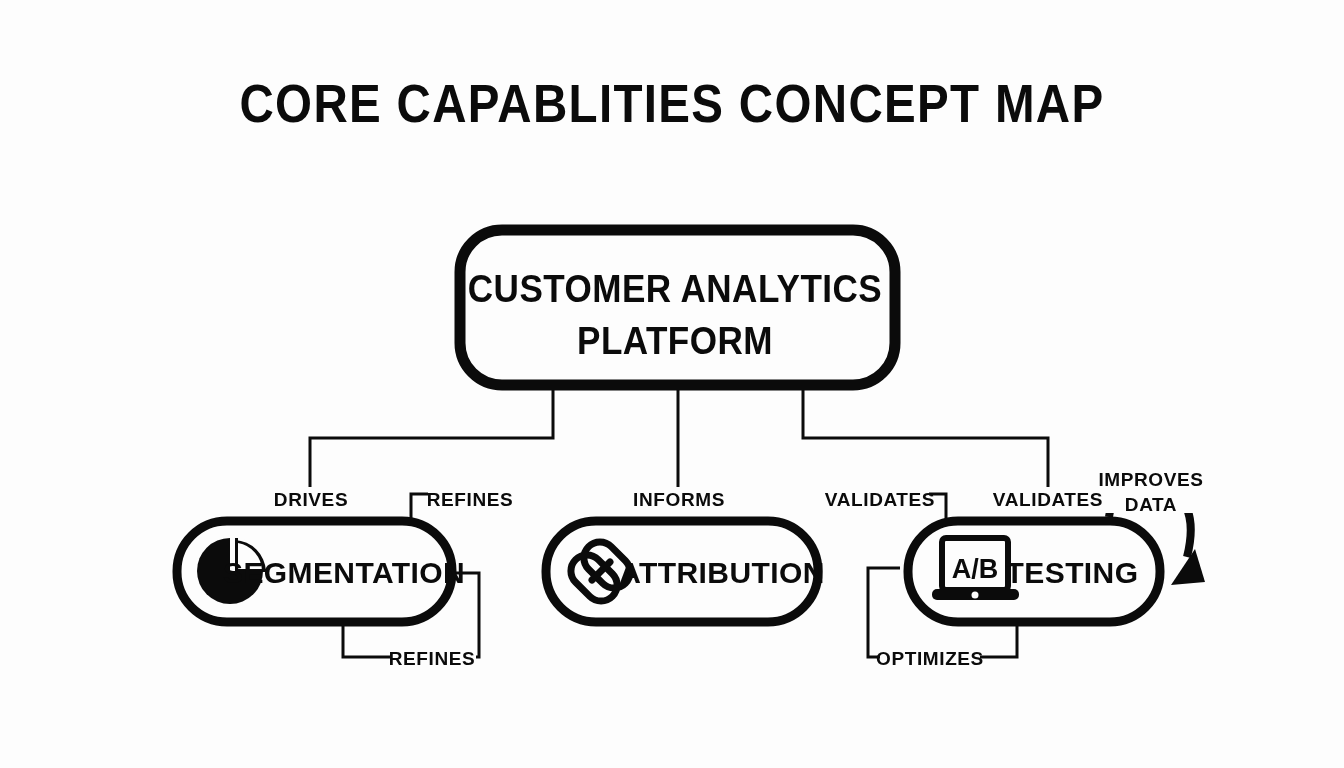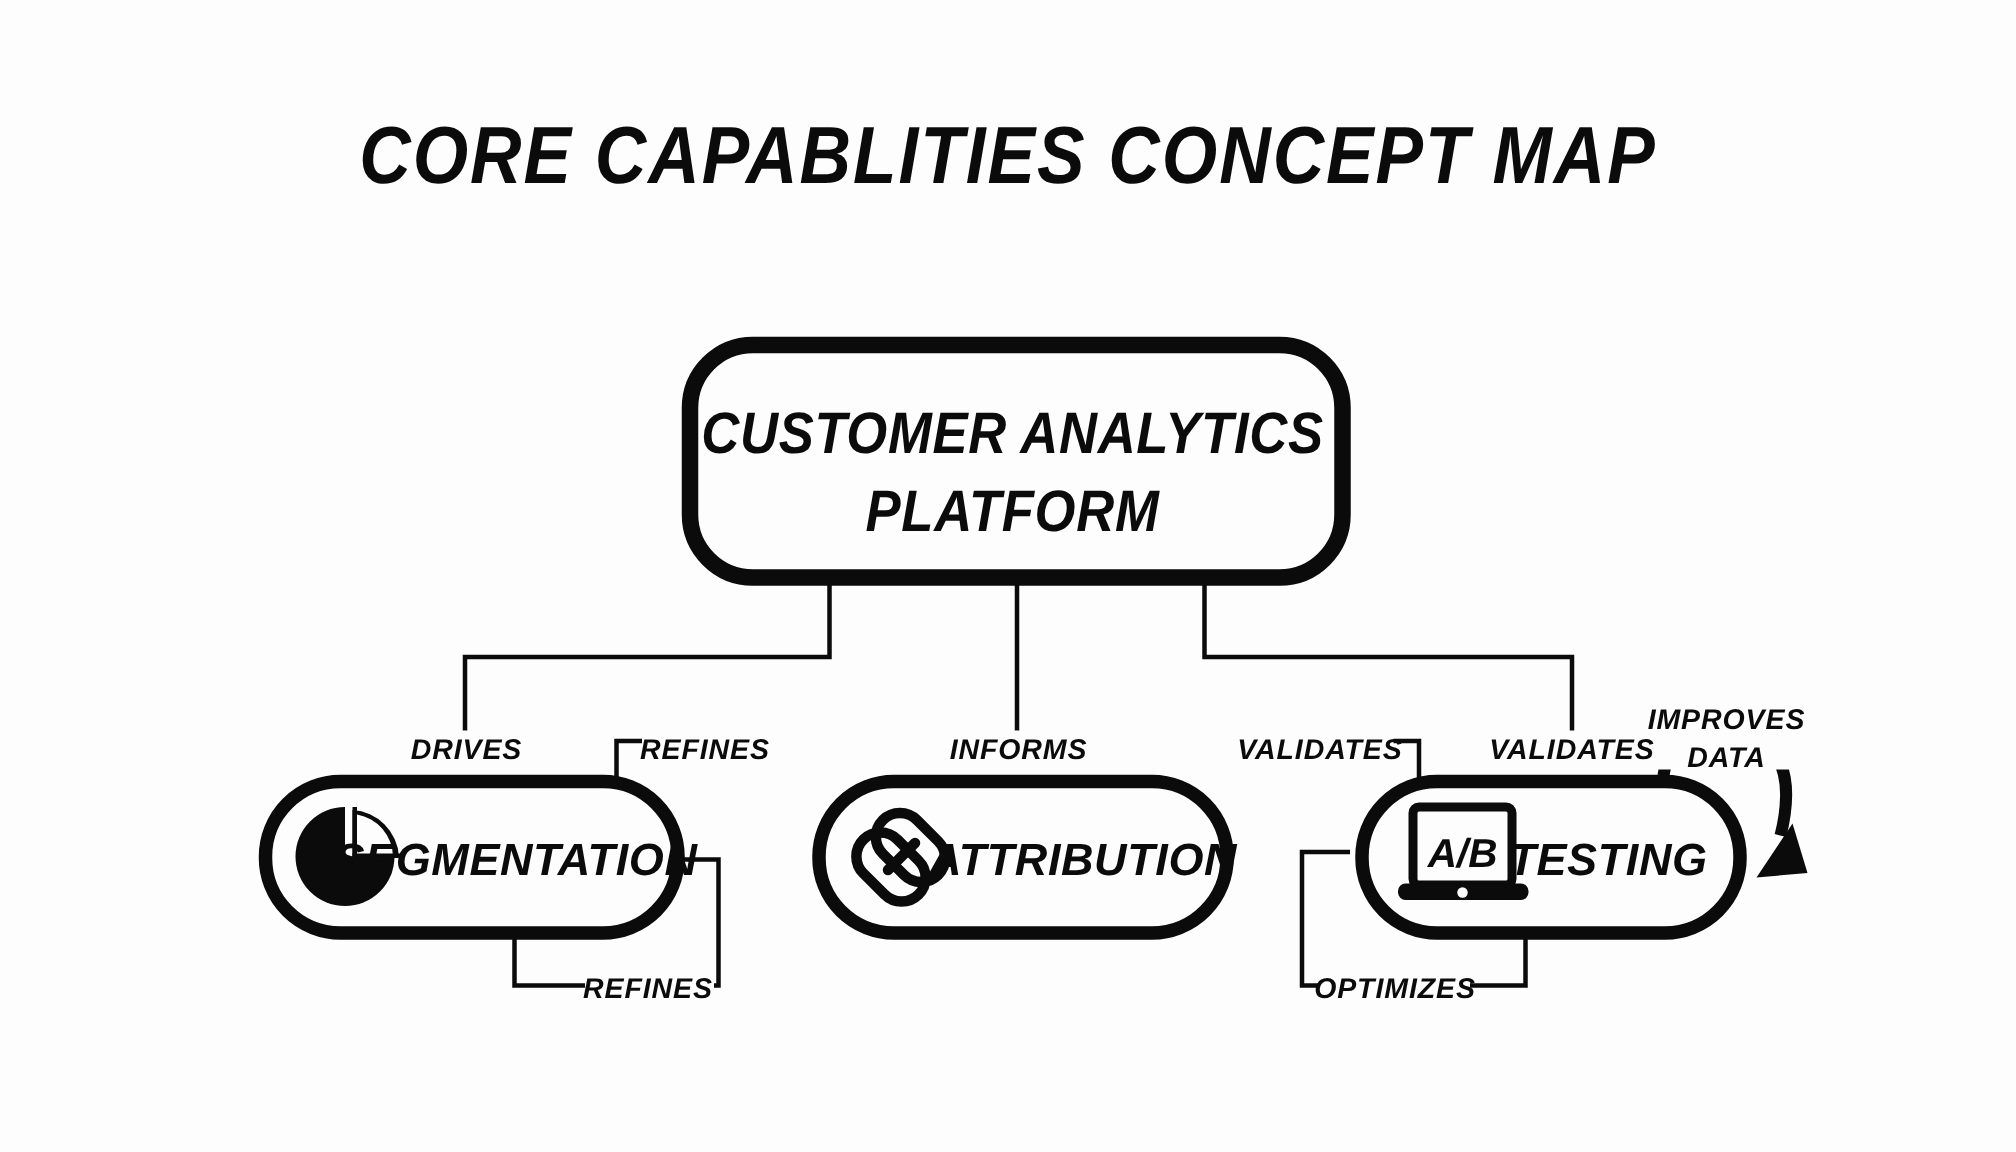--- a/index.html
+++ b/index.html
@@ -10,21 +10,20 @@
   }
   body {
     font-family: "Liberation Sans", sans-serif;
   }
   #canvas {
     position: relative;
     width: 1344px;
     height: 768px;
     background: #fdfdfd;
     overflow: hidden;
-    font-style: italic;
   }
   #diagram-svg {
     position: absolute;
     left: 0;
     top: 0;
     width: 1344px;
     height: 768px;
   }
   .title-text {
     font-family: "Liberation Sans Narrow", "Liberation Sans", sans-serif;

